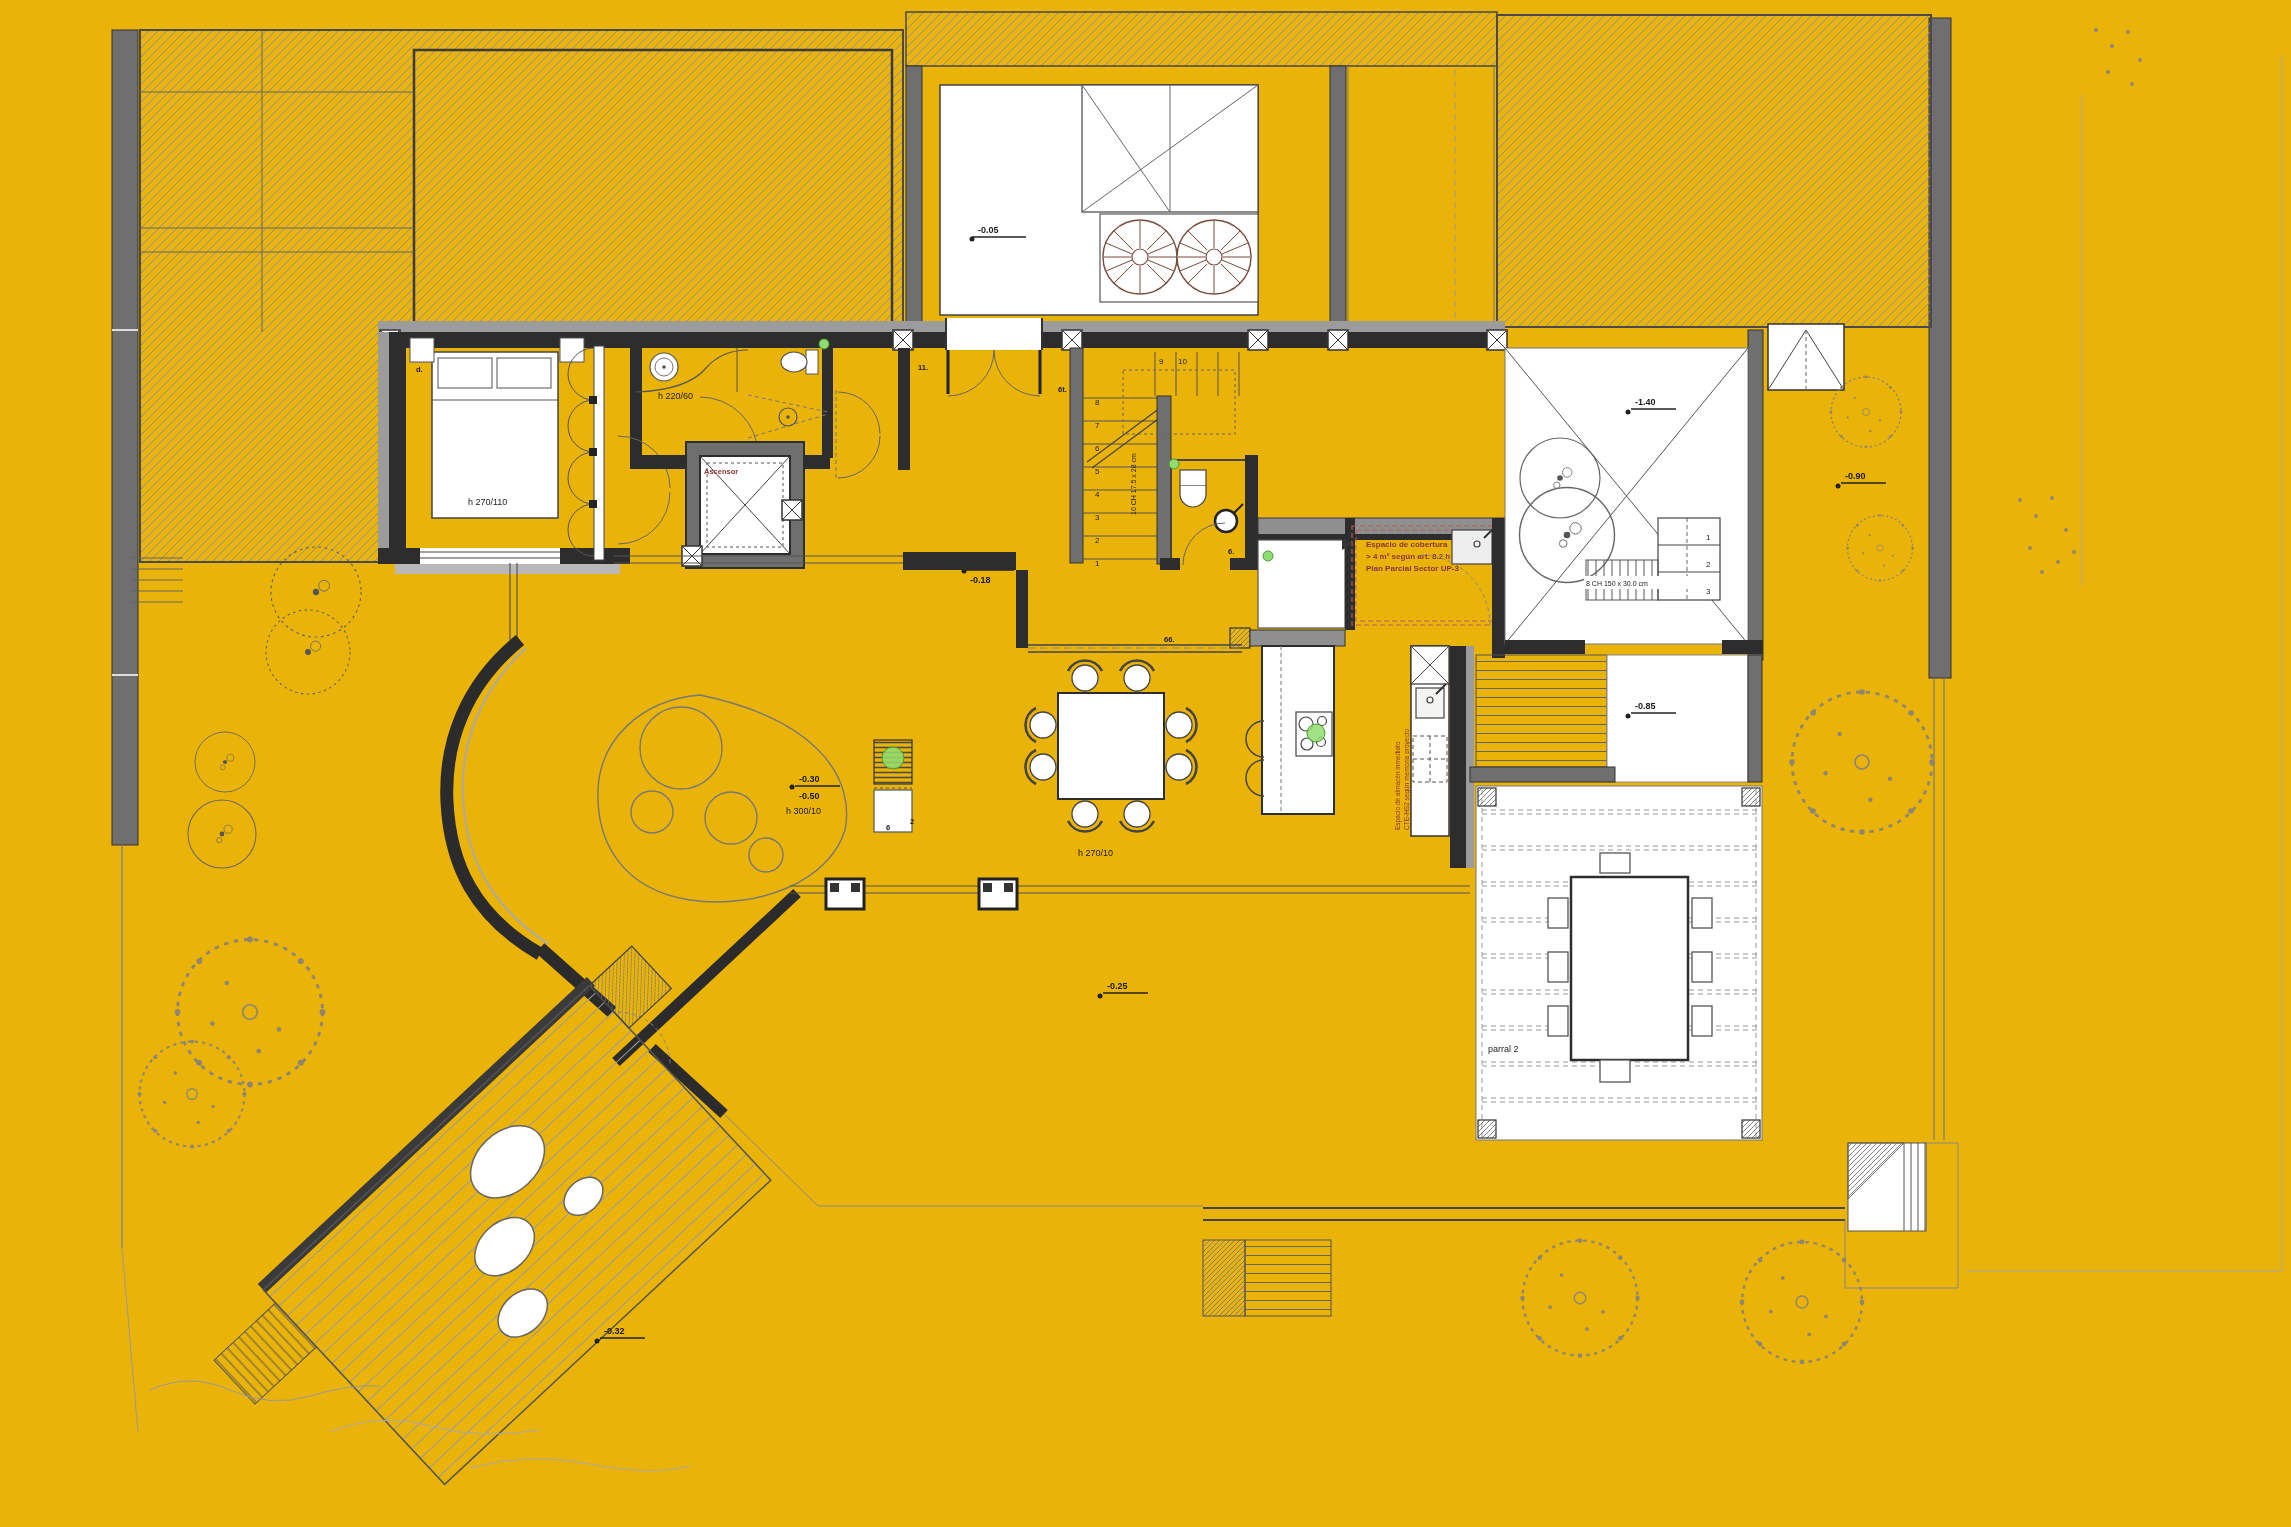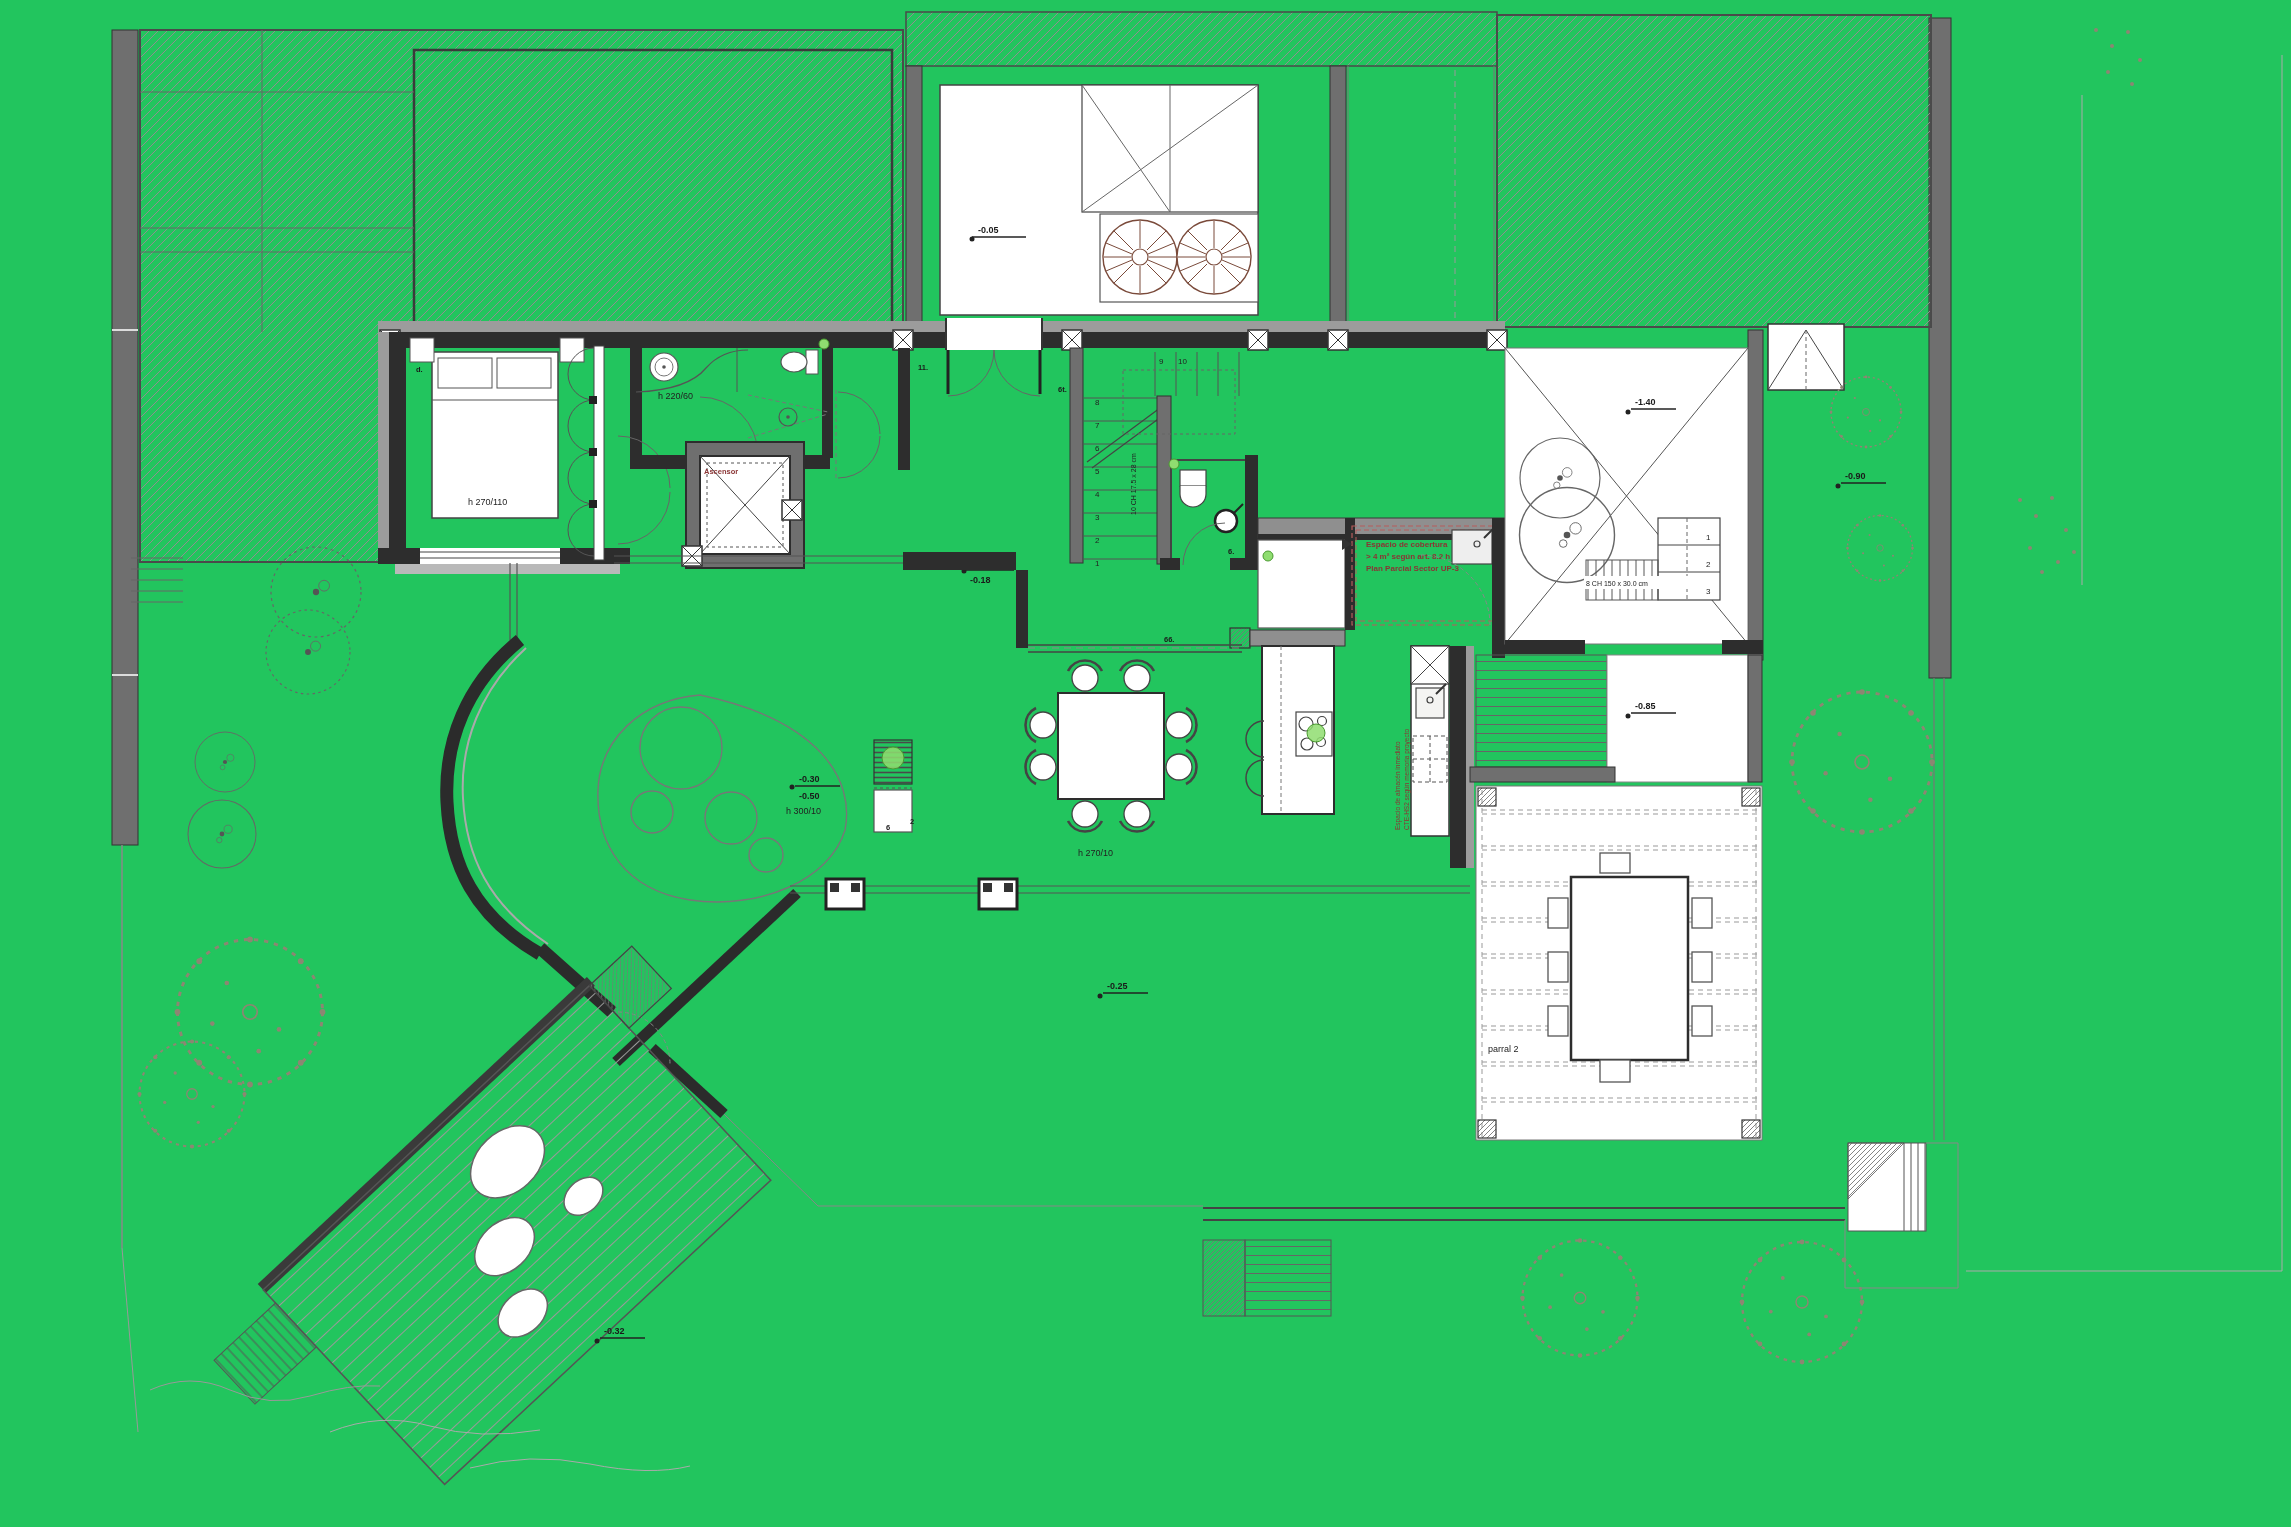--- a/index.html
+++ b/index.html
@@ -1,16 +1,16 @@
 <!DOCTYPE html>
 <html><head>
 <meta charset="utf-8">
 <style>
   html,body{margin:0;padding:0;background:#fff;}
-  #plan-wrap{position:relative;width:2291px;height:1527px;background:#22c55e;overflow:hidden;}
+  #plan-wrap{position:relative;width:2291px;height:1527px;background:#eab308;overflow:hidden;}
   svg{display:block;}
   .t{font-family:"Liberation Sans",sans-serif;fill:#1a1a1a;}
   .lvl{font-size:9px;font-weight:700;}
   .hgt{font-size:9px;fill:#222;}
   .tag{font-size:7.5px;font-weight:700;}
   .stn{font-size:8px;fill:#222;}
   .red{fill:#8a3535;}
   .redbox{font-size:8px;font-weight:700;}
   .redv{font-size:6.5px;}
   .stx{font-size:7px;fill:#222;}

